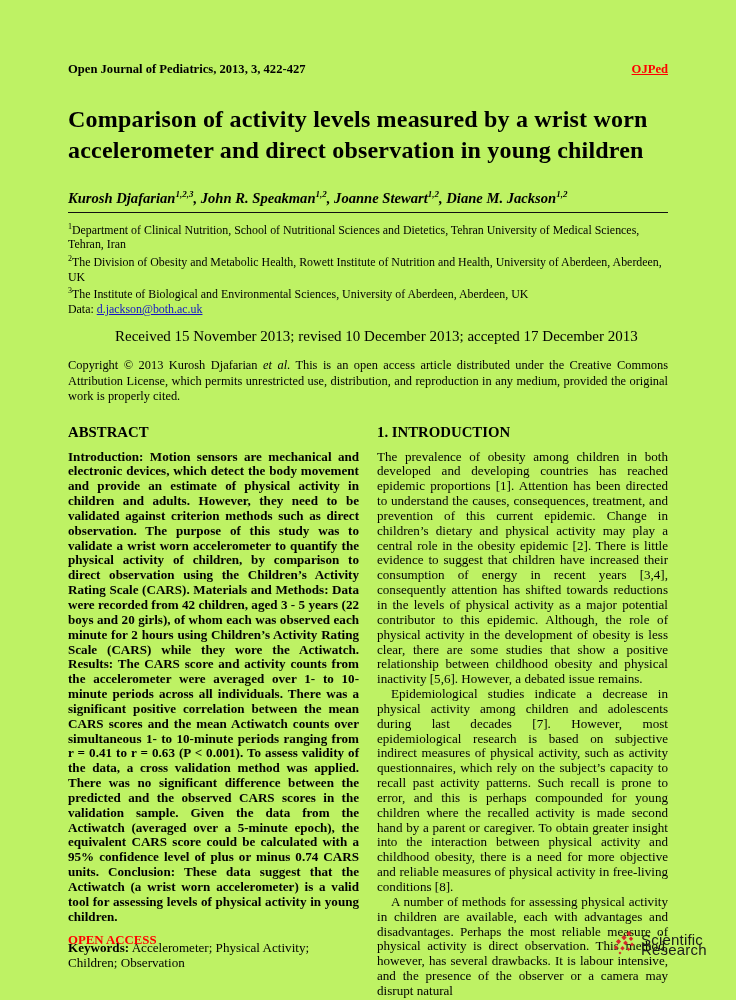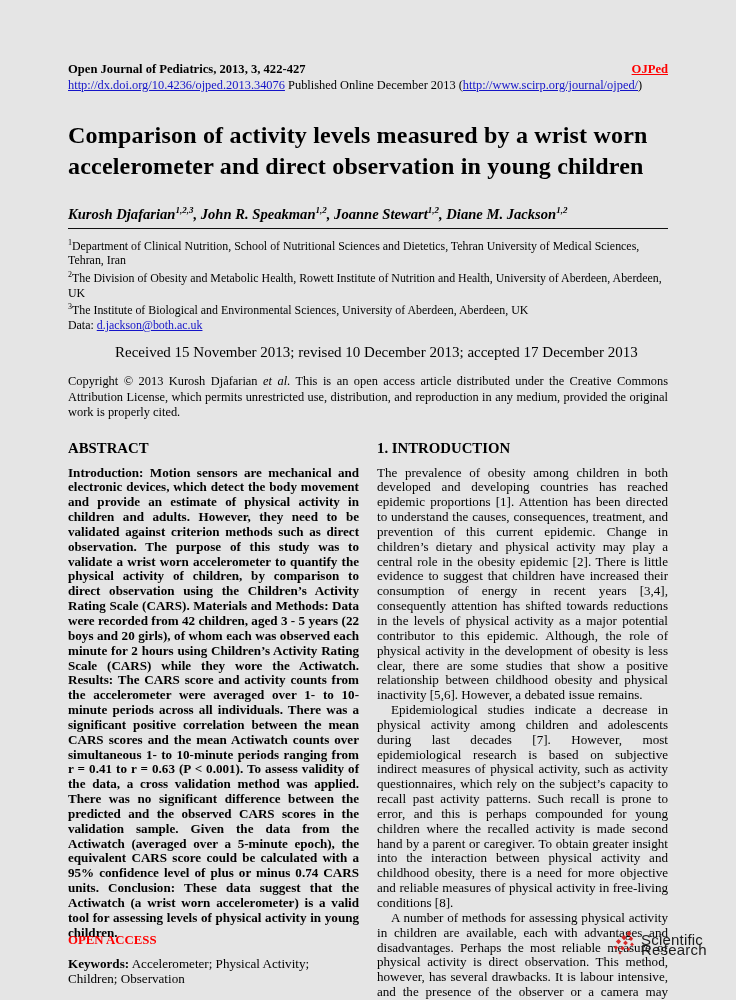--- a/index.html
+++ b/index.html
@@ -1,19 +1,19 @@
 <!DOCTYPE html>
 <html><head>
 <meta charset="utf-8">
 <style>
   html,body{margin:0;padding:0;background:#ffffff;}
   .page{
     position:relative;
     width:736px;height:1000px;
-    background:#e5e5e5;
+    background:#bef264;
     font-family:"Liberation Serif", serif;
     color:#000;
     overflow:hidden;
   }
   .content{position:absolute;left:68px;top:62px;width:600px;}
   a{color:#1414c8;text-decoration:underline;cursor:pointer;}
   .journal-row{display:flex;justify-content:space-between;align-items:baseline;
     font-size:12.6px;font-weight:bold;line-height:15px;}
   .badge{color:#ff0000;font-weight:bold;text-decoration:underline;}
   .doi-row{font-size:12.4px;line-height:15px;margin-top:1px;}
@@ -43,23 +43,20 @@
 </style>
 </head>
 <body>
 
 <div class="page">
   <div class="content">
 
     <div class="journal-row">
       <span>Open Journal of Pediatrics, 2013, 3, 422-427</span>
       <span class="badge">OJPed</span>
-    </div>
-    <div class="doi-row">
-      <a>http://dx.doi.org/10.4236/ojped.2013.34076</a><span> Published Online December 2013 (</span><a>http://www.scirp.org/journal/ojped/</a><span>)</span>
     </div>
 
     <div class="paper-title">Comparison of activity levels measured by a wrist worn accelerometer and direct observation in young children</div>
 
     <div class="authors">
       <span><span>Kurosh Djafarian</span><sup>1,2,3</sup><span>, </span></span><span><span>John R. Speakman</span><sup>1,2</sup><span>, </span></span><span><span>Joanne Stewart</span><sup>1,2</sup><span>, </span></span><span><span>Diane M. Jackson</span><sup>1,2</sup><span></span></span>
     </div>
 
     <hr class="rule">
 

